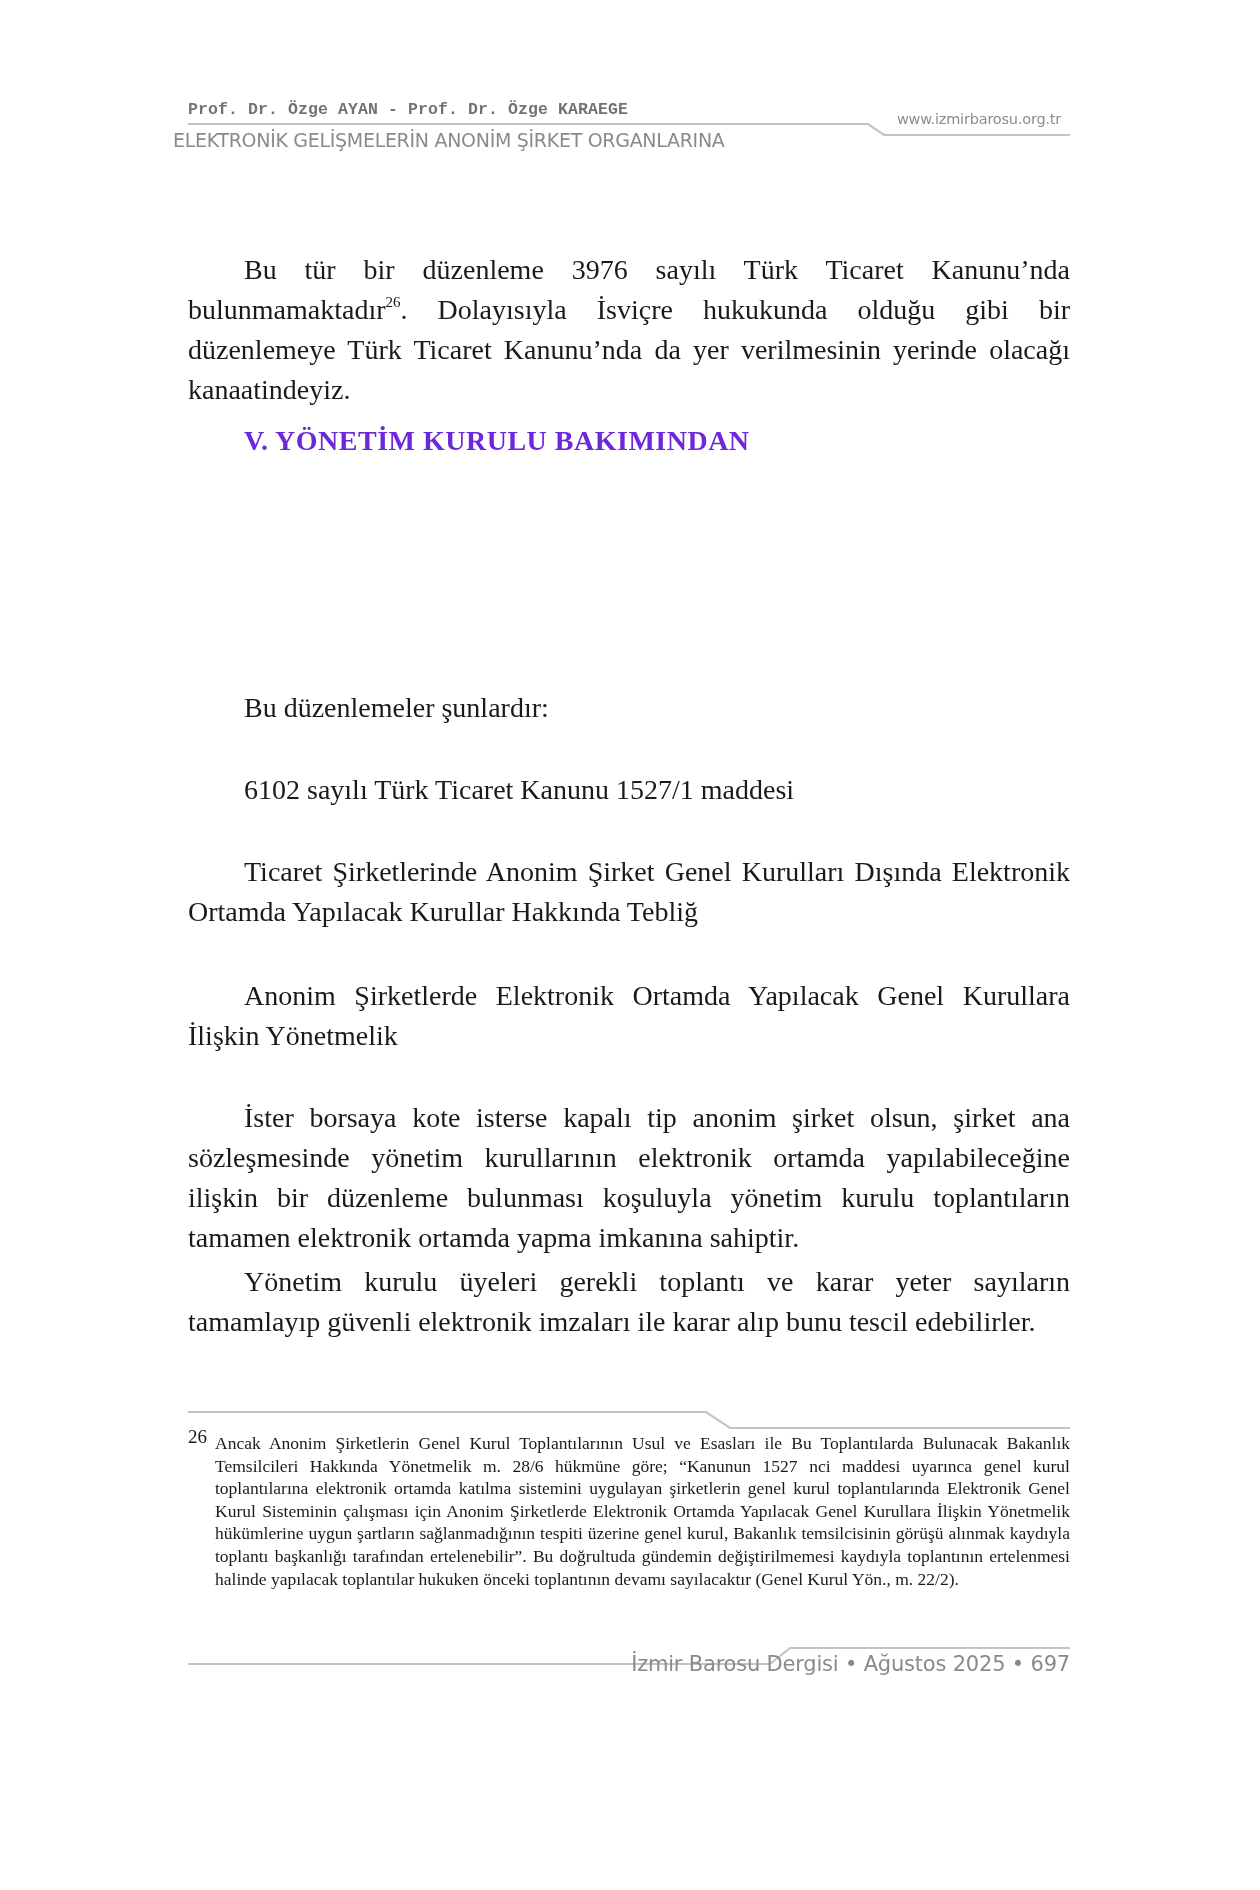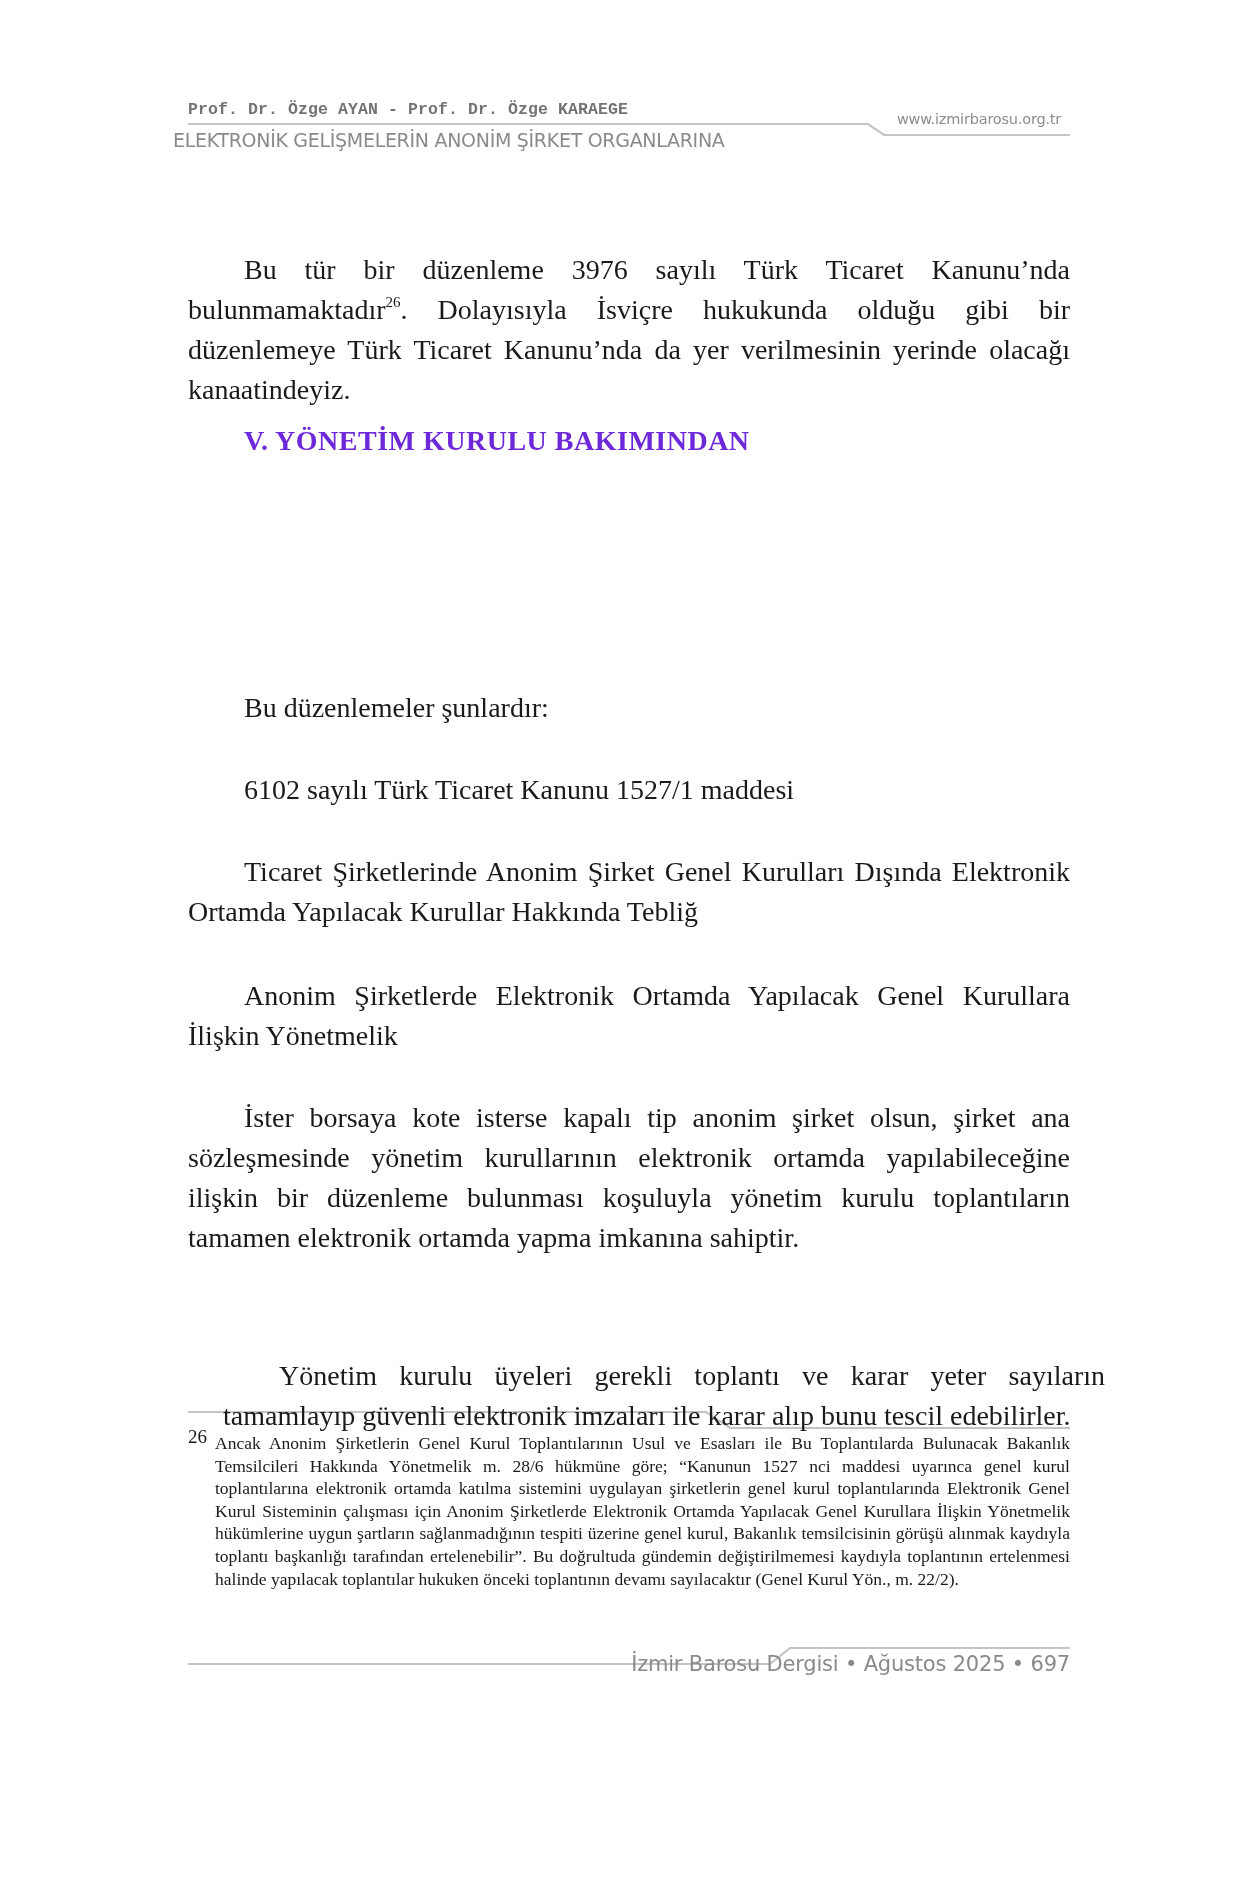--- a/index.html
+++ b/index.html
@@ -97,21 +97,21 @@
     <p>Ticaret Şirketlerinde Anonim Şirket Genel Kurulları Dışında Elektronik Ortamda Yapılacak Kurullar Hakkında Tebliğ</p>
   </div>
   <div class="body" style="top:976px;">
     <p>Anonim Şirketlerde Elektronik Ortamda Yapılacak Genel Kurullara İlişkin Yönetmelik</p>
   </div>
 
   <div class="body" style="top:1098px;">
     <p>İster borsaya kote isterse kapalı tip anonim şirket olsun, şirket ana sözleşmesinde yönetim kurullarının elektronik ortamda yapılabileceğine ilişkin bir düzenleme bulunması koşuluyla yönetim kurulu toplantıların tamamen elektronik ortamda yapma imkanına sahiptir.</p>
   </div>
 
-  <div class="body" style="top:1356px;margin-left:35px;">
+  <div class="body" style="top:1262px;">
     <p>Yönetim kurulu üyeleri gerekli toplantı ve karar yeter sayıların tamamlayıp güvenli elektronik imzaları ile karar alıp bunu tescil edebilirler.</p>
   </div>
 
   <div class="fn">
     <span class="fn-num">26</span>
     <div class="fn-text">Ancak Anonim Şirketlerin Genel Kurul Toplantılarının Usul ve Esasları ile Bu Toplantılarda Bulunacak Bakanlık Temsilcileri Hakkında Yönetmelik m. 28/6 hükmüne göre; “Kanunun 1527 nci maddesi uyarınca genel kurul toplantılarına elektronik ortamda katılma sistemini uygulayan şirketlerin genel kurul toplantılarında Elektronik Genel Kurul Sisteminin çalışması için Anonim Şirketlerde Elektronik Ortamda Yapılacak Genel Kurullara İlişkin Yönetmelik hükümlerine uygun şartların sağlanmadığının tespiti üzerine genel kurul, Bakanlık temsilcisinin görüşü alınmak kaydıyla toplantı başkanlığı tarafından ertelenebilir”. Bu doğrultuda gündemin değiştirilmemesi kaydıyla toplantının ertelenmesi halinde yapılacak toplantılar hukuken önceki toplantının devamı sayılacaktır (Genel Kurul Yön., m. 22/2).</div>
   </div>
 
   <div class="ftr">
     <span>İzmir Barosu Dergisi</span>

